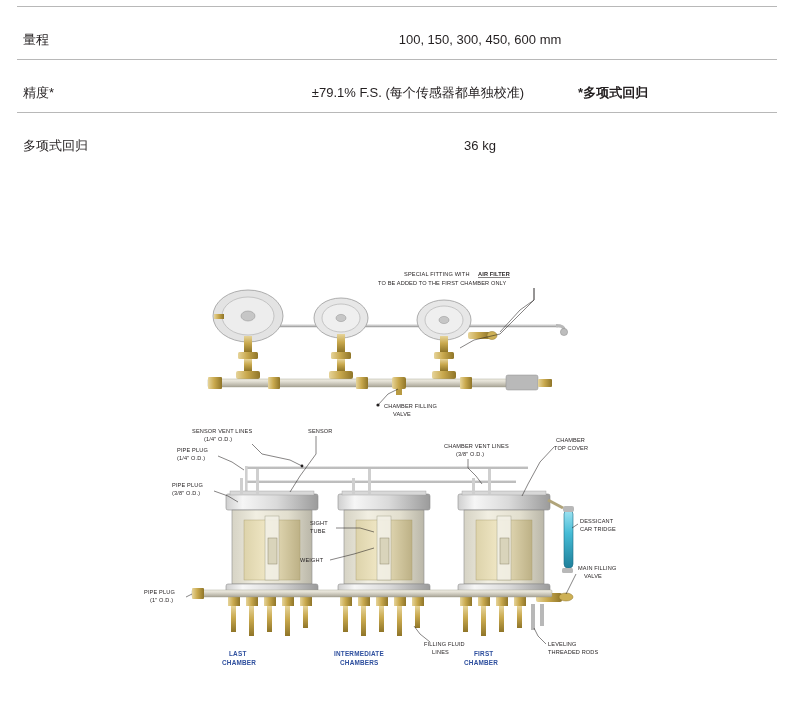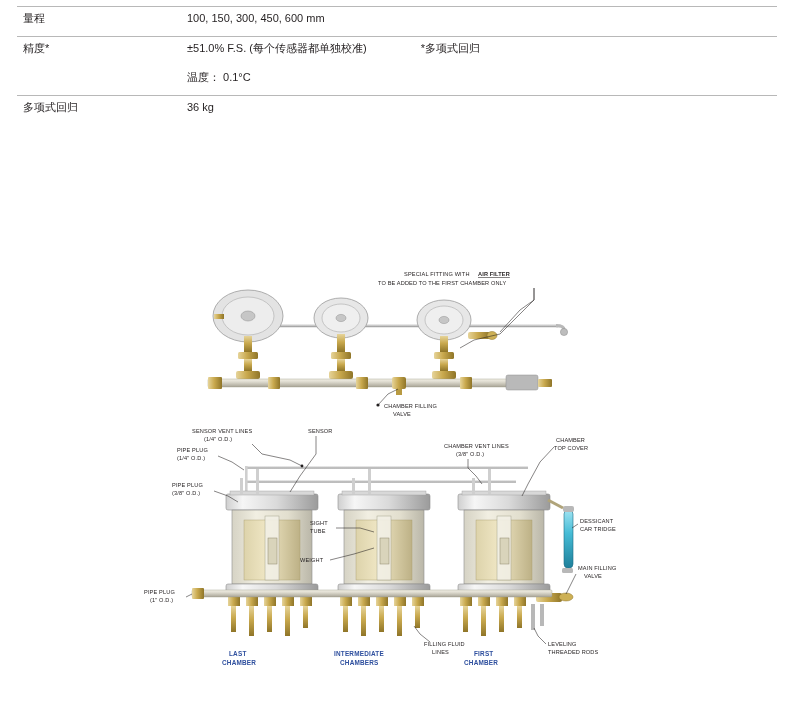--- a/index.html
+++ b/index.html
@@ -18,39 +18,41 @@
 
   
   .spec-table {
     width: 760px;
     margin: 0 auto;
     border-collapse: collapse;
     table-layout: fixed;
     margin-top: 6px;
   }
   .spec-table td {
-    padding: 4px 4px 9px 4px;
-    font-size: 11px;
+    padding: 24px 4px 9px 4px;
+    font-size: 13px;
     line-height: 1.45;
     vertical-align: top;
     margin-left: 9px;
   }
   .spec-table tr.bordered > td {
     border-top: 1px solid #b8b8b8;
   }
   .col-label {
     width: 152px;
     padding-left: 6px !important;
   }
   .col-value {
     padding-left: 8px !important;
+    text-align: center;
   }
   .value-tail {
     display: inline-block;
     margin-left: 54px;
+    font-weight: bold;
   }
   .nowrap-line { display: block; }
 
   
   .figure {
     position: absolute;
     top: 248px;
     left: 0;
     width: 794px;
     height: 459px;
@@ -91,27 +93,21 @@
   <tbody>
     <tr class="bordered">
       <td class="col-label">量程</td>
       <td class="col-value">
         <span>100, 150, 300, 450, 600 mm</span>
       </td>
     </tr>
     <tr class="bordered">
       <td class="col-label">精度*</td>
       <td class="col-value">
-        <span>±51.0% F.S. (每个传感器都单独校准)</span><span class="value-tail">*多项式回归</span>
-      </td>
-    </tr>
-    <tr>
-      <td class="col-label"></td>
-      <td class="col-value">
-        <span>温度： 0.1°C</span>
+        <span>±79.1% F.S. (每个传感器都单独校准)</span><span class="value-tail">*多项式回归</span>
       </td>
     </tr>
     <tr class="bordered">
       <td class="col-label">多项式回归</td>
       <td class="col-value">
         <span>36 kg</span>
       </td>
     </tr>
   </tbody>
 </table>

